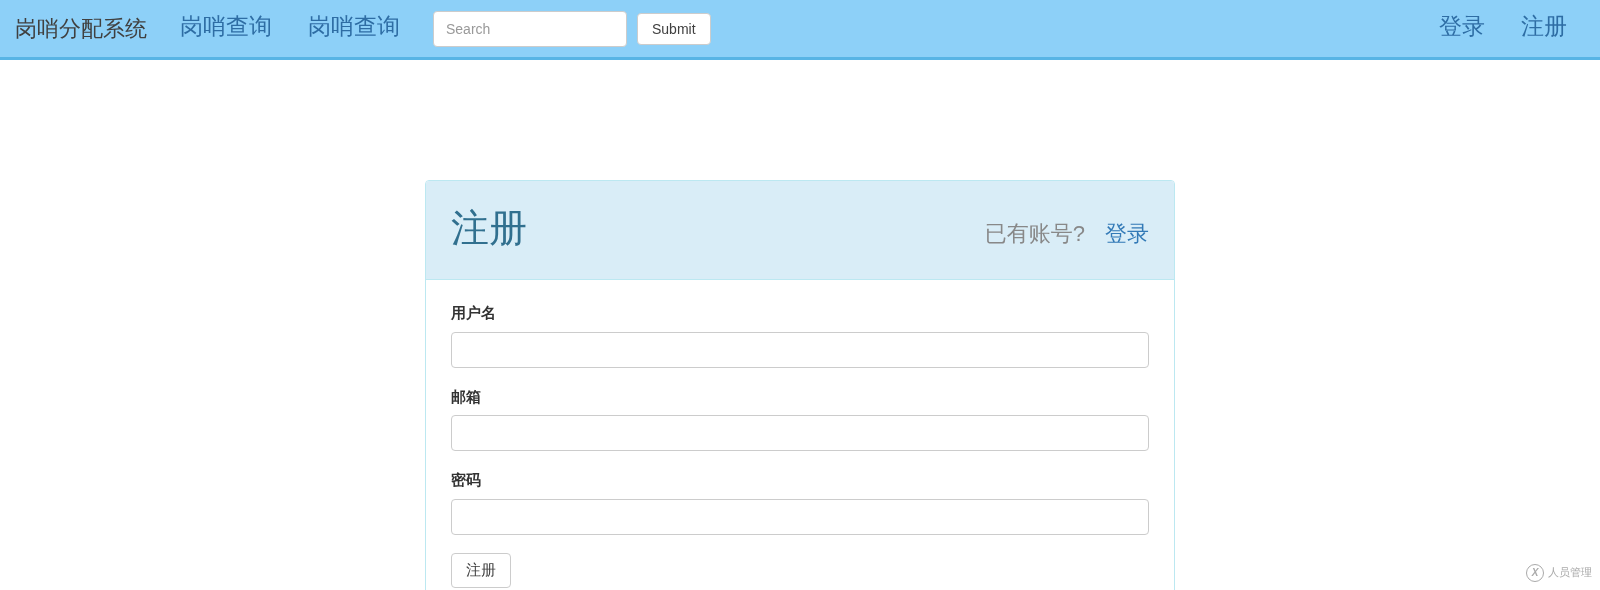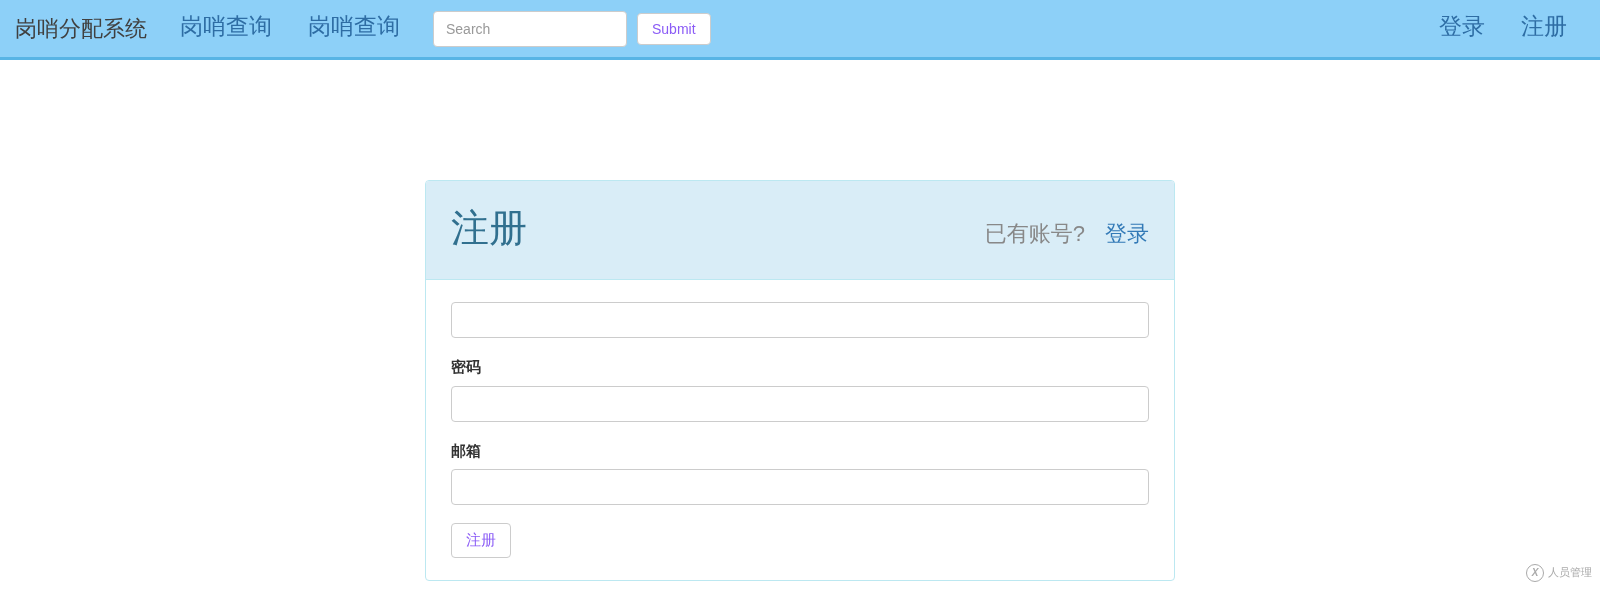--- a/index.html
+++ b/index.html
@@ -65,21 +65,21 @@
     .btn {
       display: inline-block;
       padding: 7px 14px;
       font-size: 14px;
       font-weight: 400;
       text-align: center;
       cursor: pointer;
       background-color: #fff;
       border: 1px solid #ccc;
       border-radius: 4px;
-      color: #8b5cf6;
+      color: #404040;
     }
     .navbar-right {
       margin-left: auto;
       display: flex;
       align-items: center;
     }
     .container {
       width: 750px;
       margin: 0 auto;
       padding-top: 120px;
@@ -192,29 +192,30 @@
   <div class="panel">
     <div class="panel-heading">
       <h2 class="panel-title">注册</h2>
       <div class="panel-subtitle">
         <span>已有账号?</span>
         <a class="login-link">登录</a>
       </div>
     </div>
     <div class="panel-body">
       <div class="form-group">
+        <label>用户名</label>
+        <input type="text" class="form-control" value="" style="">
+      </div>
+      <div class="form-group">
+        <label>邮箱</label>
         <input type="text" class="form-control" value="" style="">
       </div>
       <div class="form-group">
         <label>密码</label>
         <input type="password" class="form-control" value="" style="">
-      </div>
-      <div class="form-group">
-        <label>邮箱</label>
-        <input type="text" class="form-control" value="" style="">
       </div>
       <button class="btn btn-default">注册</button>
     </div>
   </div>
 </div>
 
 <div class="watermark">
   <span class="logo">X</span>
   <span>人员管理</span>
 </div>

